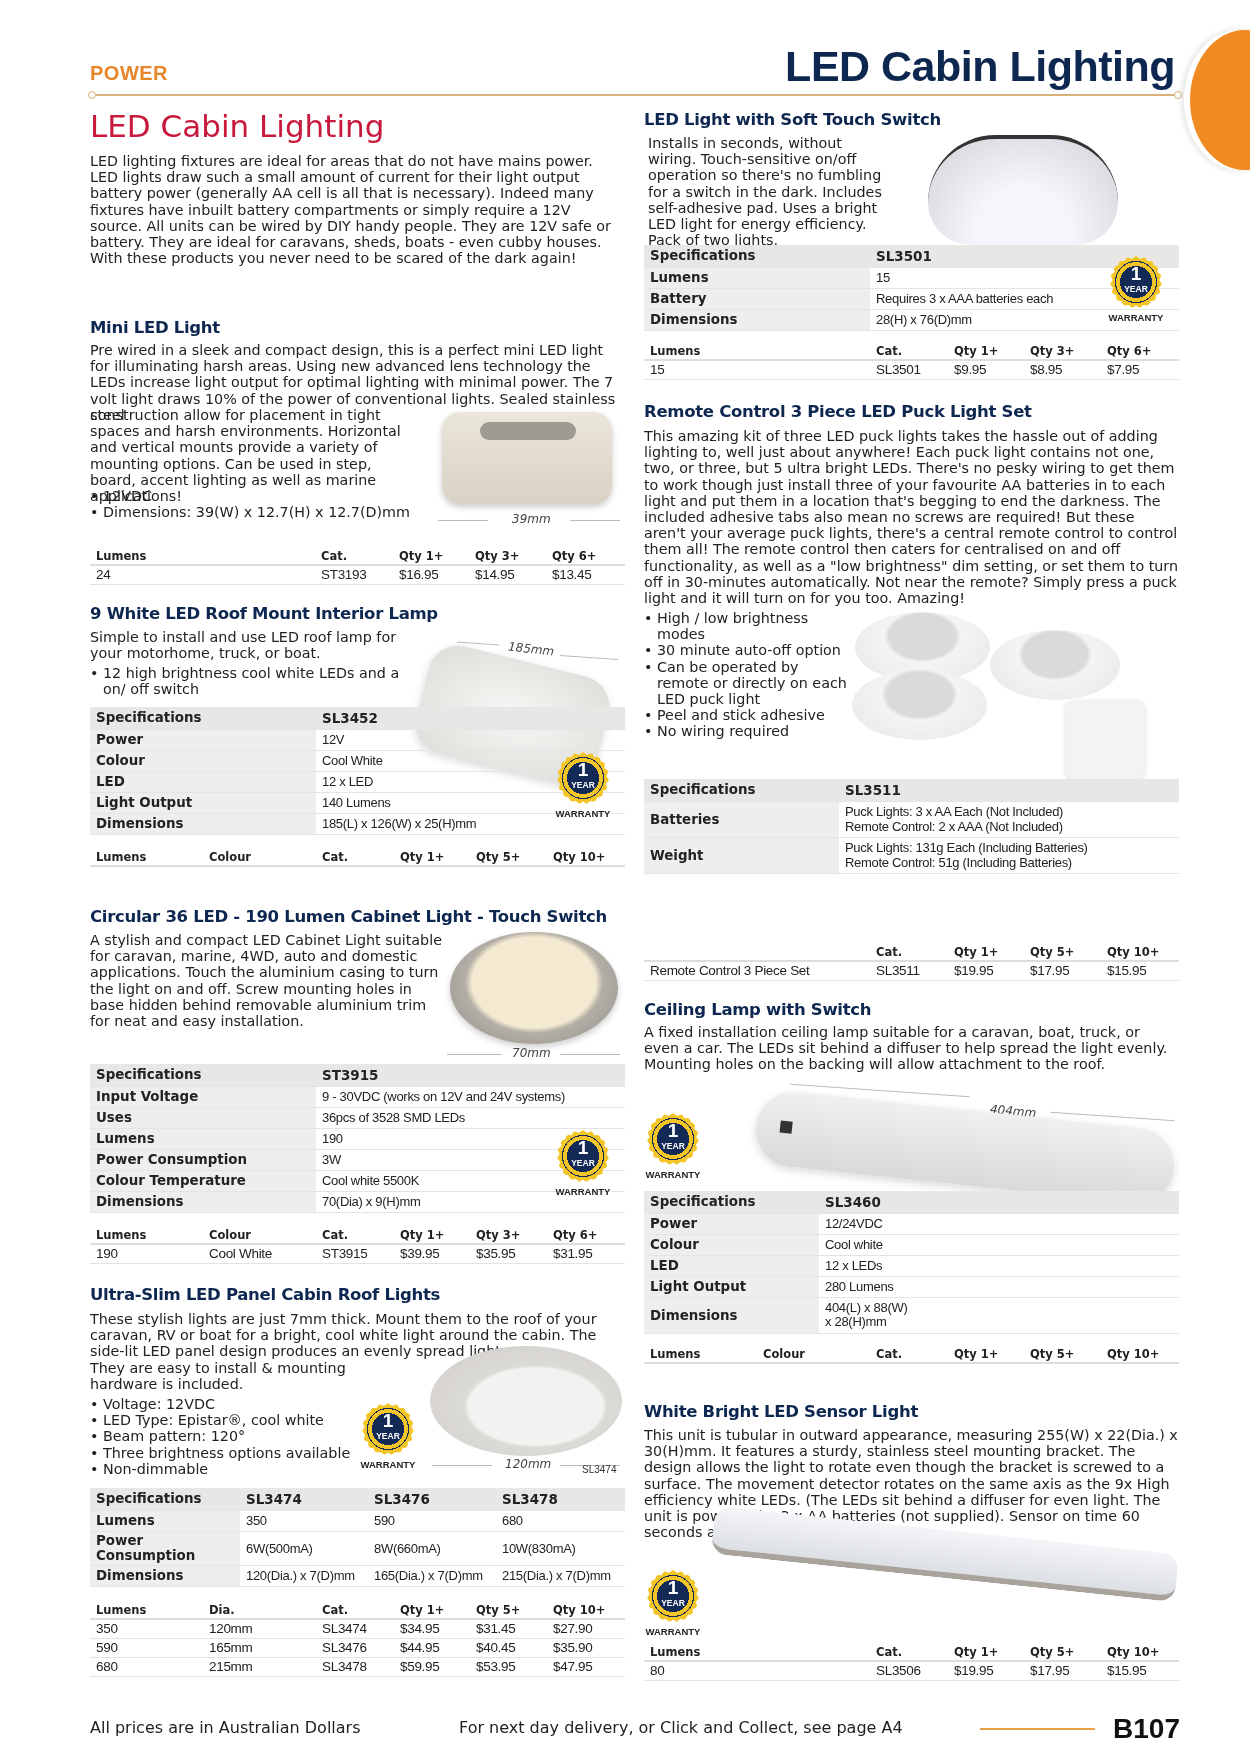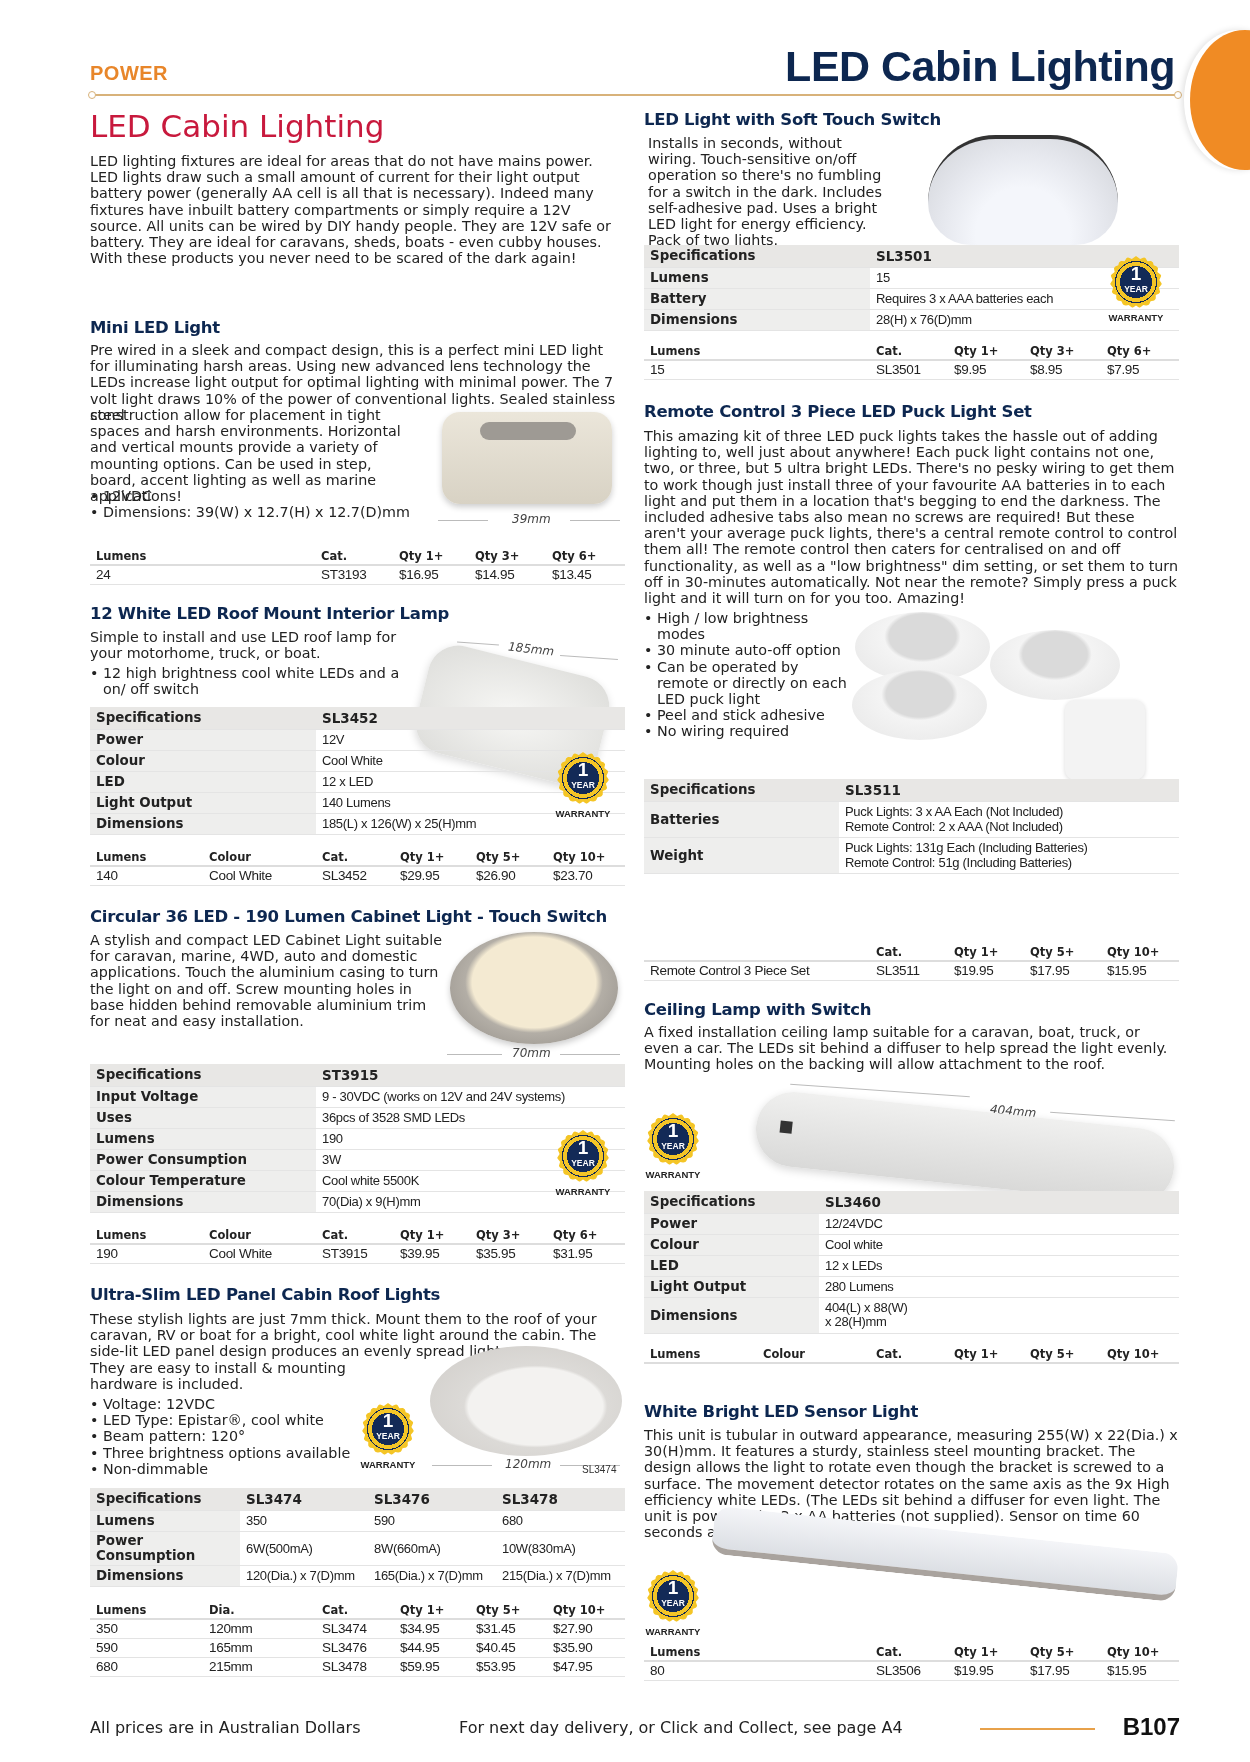--- a/index.html
+++ b/index.html
@@ -77,21 +77,21 @@
   <tr>
         <td>24</td>
         <td>ST3193</td>
         <td>$16.95</td>
         <td>$14.95</td>
         <td>$13.45</td>
       </tr>
 </tbody>
   </table>
 
-<div class="abs h2" style="left:90px;top:604px">12 White LED Roof Mount Interior Lamp</div>
+<div class="abs h2" style="left:90px;top:604px">9 White LED Roof Mount Interior Lamp</div>
 <div class="abs txt" style="left:90px;top:629px;width:330px">Simple to install and use LED roof lamp for your motorhome, truck, or boat.</div>
 <ul class="abs txt bul" style="left:90px;top:665px;width:330px">
   <li>12 high brightness cool white LEDs and a on/ off switch</li>
 </ul>
 <div class="abs dim-line" style="left:457px;top:643px;width:42px;transform:rotate(4deg)"></div>
 <div class="abs dim" style="left:508px;top:642px;transform:rotate(6deg)">185mm</div>
 <div class="abs dim-line" style="left:560px;top:657px;width:58px;transform:rotate(4deg)"></div>
 <div class="img" style="left:420px;top:660px;width:185px;height:110px;border-radius:30px;background:radial-gradient(#f7f7f5,#dcdcd9);transform:rotate(14deg);box-shadow:0 3px 8px rgba(0,0,0,.15)"></div>
 
 <table class="abs spec" style="left:90px;top:707px;width:535px">
@@ -132,28 +132,20 @@
 
 <table class="abs price" style="left:90px;top:848px;width:535px">
   <tbody>
       <tr>
         <th style="width:113px">Lumens</th>
         <th style="width:113px">Colour</th>
         <th style="width:78px">Cat.</th>
         <th style="width:76px">Qty 1+</th>
         <th style="width:77px">Qty 5+</th>
         <th>Qty 10+</th>
-      </tr>
-  <tr>
-        <td>140</td>
-        <td>Cool White</td>
-        <td>SL3452</td>
-        <td>$29.95</td>
-        <td>$26.90</td>
-        <td>$23.70</td>
       </tr>
 </tbody>
   </table>
 
 <div class="abs h2" style="left:90px;top:907px">Circular 36 LED - 190 Lumen Cabinet Light - Touch Switch</div>
 <div class="abs txt" style="left:90px;top:932px;width:355px">A stylish and compact LED Cabinet Light suitable for caravan, marine, 4WD, auto and domestic applications. Touch the aluminium casing to turn the light on and off. Screw mounting holes in base hidden behind removable aluminium trim for neat and easy installation.</div>
 <div class="img" style="left:450px;top:932px;width:168px;height:112px;border-radius:50%;background:radial-gradient(ellipse at 50% 45%,#f4ead2 0 52%,#b3aea6 58%,#8f8a84 100%);box-shadow:0 3px 6px rgba(0,0,0,.2)"></div>
 <div class="abs dim-line" style="left:447px;top:1054px;width:55px"></div>
 <div class="abs dim" style="left:512px;top:1046px">70mm</div>
 <div class="abs dim-line" style="left:560px;top:1054px;width:60px"></div>
@@ -496,13 +488,13 @@
         <td>$19.95</td>
         <td>$17.95</td>
         <td>$15.95</td>
       </tr>
 </tbody>
   </table>
 
 <div class="abs footer" style="left:90px">All prices are in Australian Dollars</div>
 <div class="abs footer" style="left:459px">For next day delivery, or Click and Collect, see page A4</div>
 <div class="abs" style="left:980px;top:1728px;width:115px;height:2px;background:#e8a14a"></div>
-<div class="abs" style="right:70px;top:1713px;font-family:'Liberation Sans',sans-serif;font-weight:bold;font-size:24px;color:#111">B107</div>
+<div class="abs" style="right:70px;top:1713px;font-family:'Liberation Sans',sans-serif;font-weight:bold;font-size:28px;color:#111">B107</div>
 
 </body></html>

